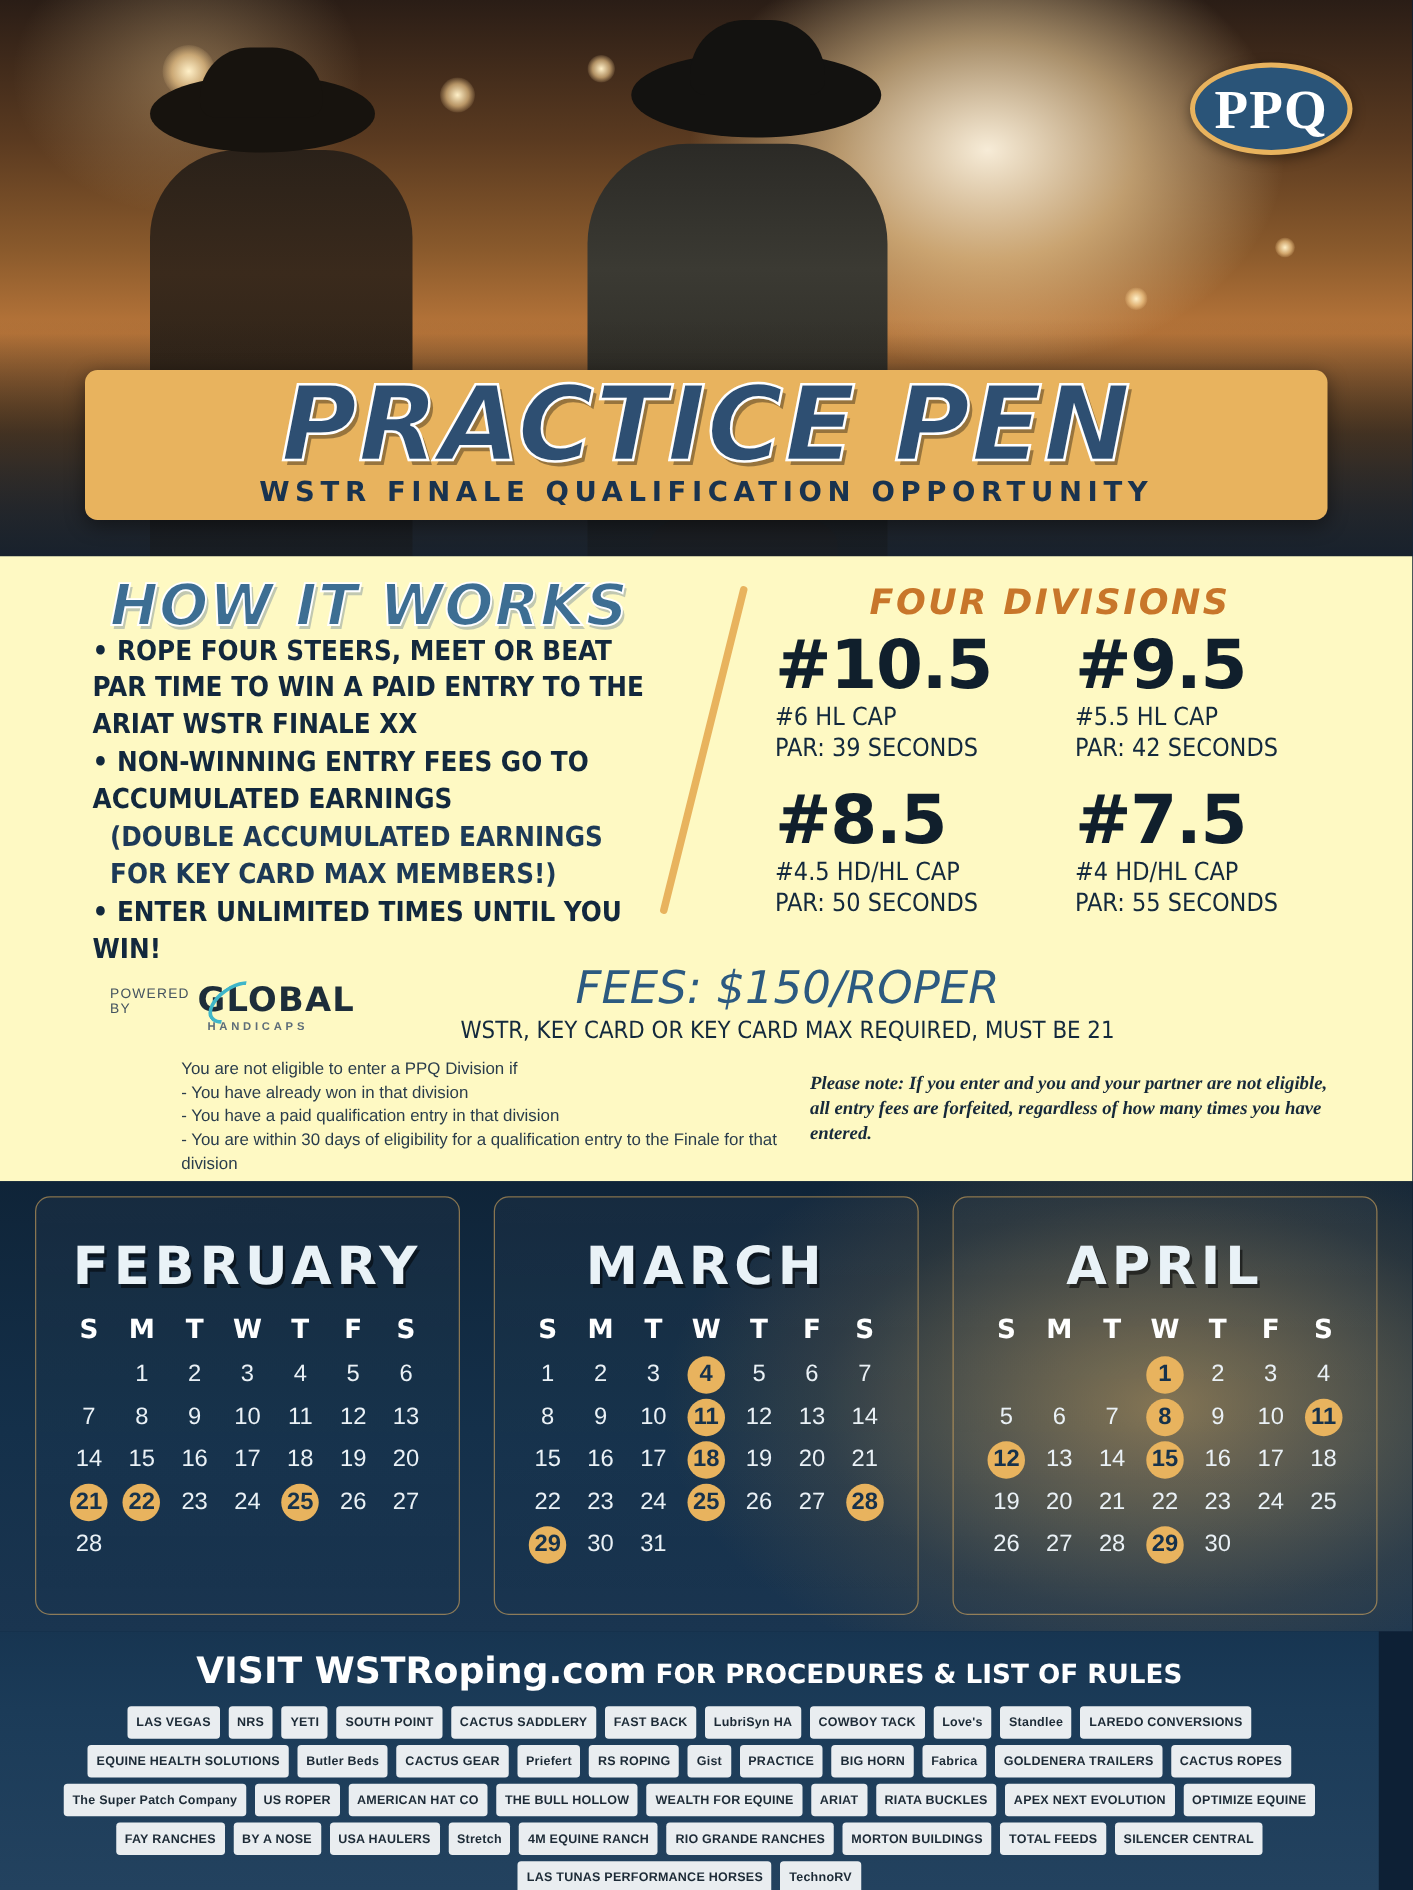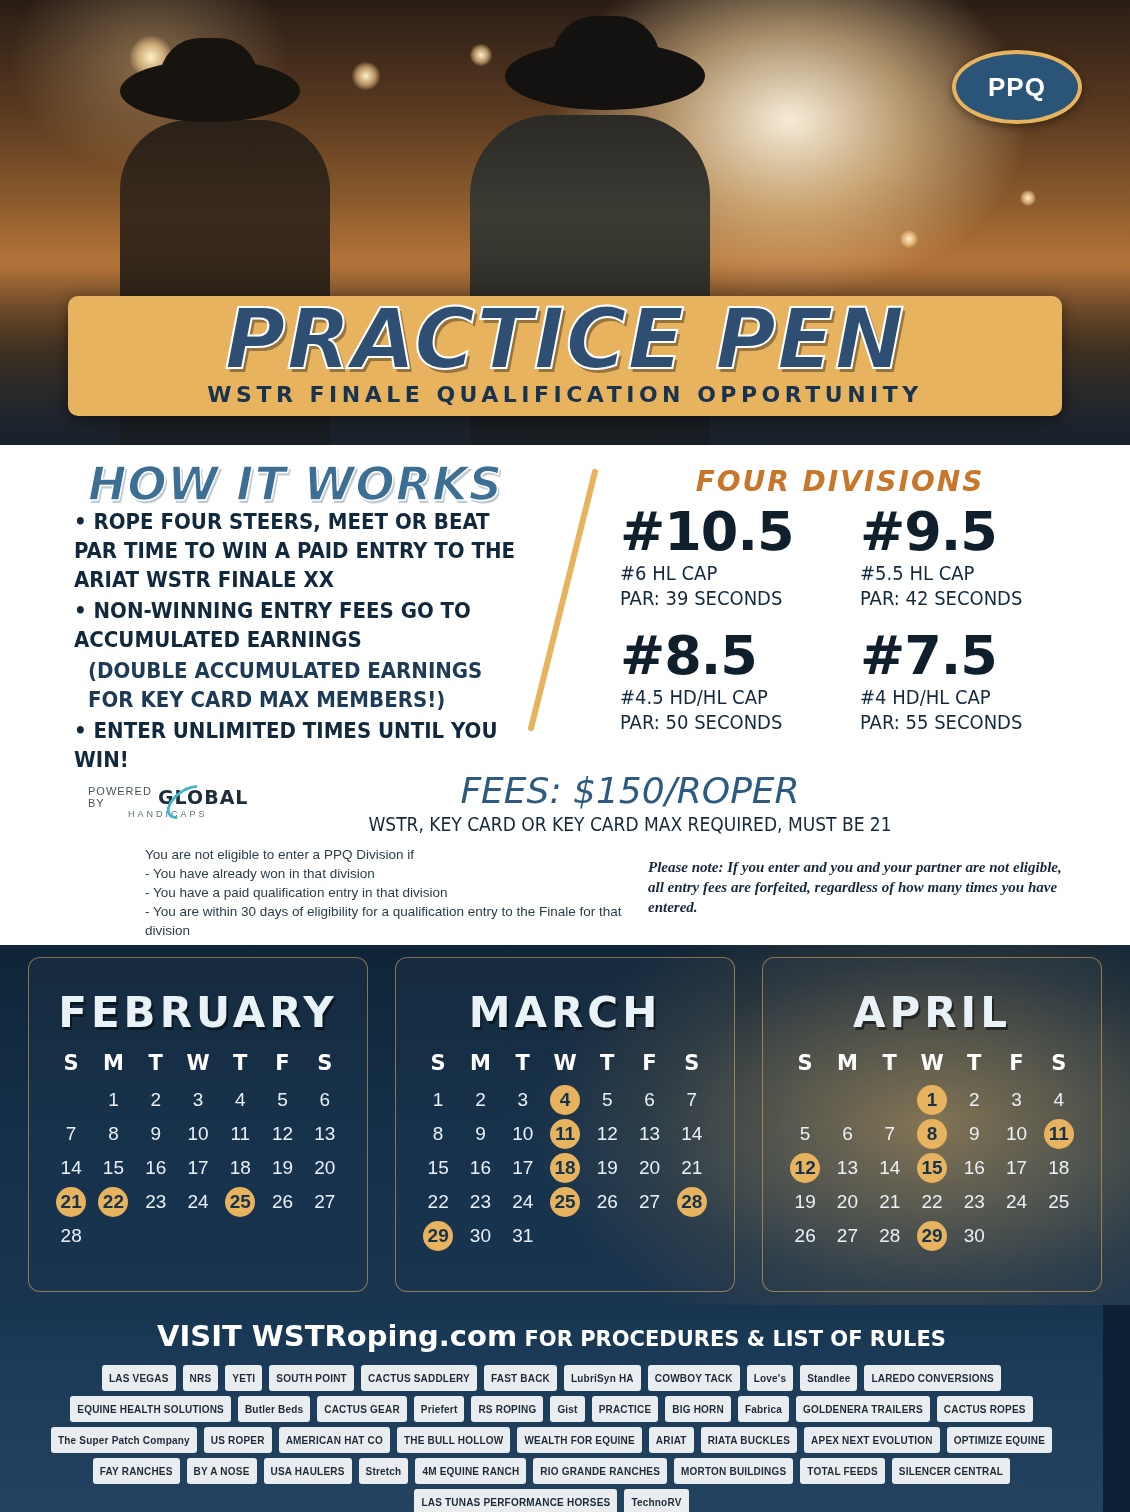--- a/index.html
+++ b/index.html
@@ -93,29 +93,29 @@
     text-align: center;
     font-family: "DejaVu Sans", sans-serif;
     font-weight: bold; font-size: 22px; letter-spacing: 4.5px;
     color: #19334f;
   }
   .ppq-badge {
     position: absolute; right: 48px; top: 50px;
     width: 130px; height: 74px; border-radius: 50%;
     background: #2a5478; border: 4px solid #e8b35e;
     display: flex; align-items: center; justify-content: center;
-    color: #fff; font-family: Liberation Sans, sans-serif; font-weight: bold;
-    font-size: 26px; letter-spacing: 1px;
+    color: #fff; font-family: Liberation Serif, serif; font-weight: bold;
+    font-size: 44px; letter-spacing: 1px;
     box-shadow: 0 3px 10px rgba(0,0,0,.4);
   }
 
   
   .info {
     position: absolute; left: 0; top: 445px; width: 1130px; height: 500px;
-    background: #ffffff;
+    background: #fef9c3;
   }
   .how-title {
     position: absolute; left: 88px; top: 12px;
     font-family: "DejaVu Sans", sans-serif; font-weight: bold; font-style: italic;
     font-size: 46px; letter-spacing: 1px;
     color: #3d6e93;
     -webkit-text-stroke: 1.5px #ffffff;
     text-shadow: 2px 3px 0 rgba(120,140,155,.45);
   }
   .bullets {
@@ -152,26 +152,26 @@
 
   .global-logo {
     position: absolute; left: 88px; top: 340px; width: 220px;
   }
   .global-powered {
     font-family: "Liberation Sans", sans-serif; font-size: 11px; letter-spacing: 1px;
     color: #44535f; display: inline-block; vertical-align: middle; width: 70px;
   }
   .global-name {
     display: inline-block; vertical-align: middle;
-    font-family: "DejaVu Sans", sans-serif; font-weight: bold; font-size: 19px;
+    font-family: "DejaVu Sans", sans-serif; font-weight: bold; font-size: 27px;
     color: #1d2d3a; letter-spacing: 1px;
   }
   .global-sub {
     font-family: "Liberation Sans", sans-serif; font-size: 9px; letter-spacing: 3px;
-    color: #5d6d79; margin-left: 40px;
+    color: #5d6d79; margin-left: 78px; font-weight: bold;
   }
   .global-swoosh {
     position: absolute; left: 76px; top: 4px; width: 46px; height: 26px;
     border: 3px solid #3fb6c9; border-right-color: transparent; border-bottom-color: transparent;
     border-radius: 50%; transform: rotate(-35deg);
   }
 
   .fees {
     position: absolute; left: 350px; top: 325px; width: 560px; text-align: center;
     font-family: "DejaVu Sans", sans-serif; font-weight: normal; font-style: italic;

